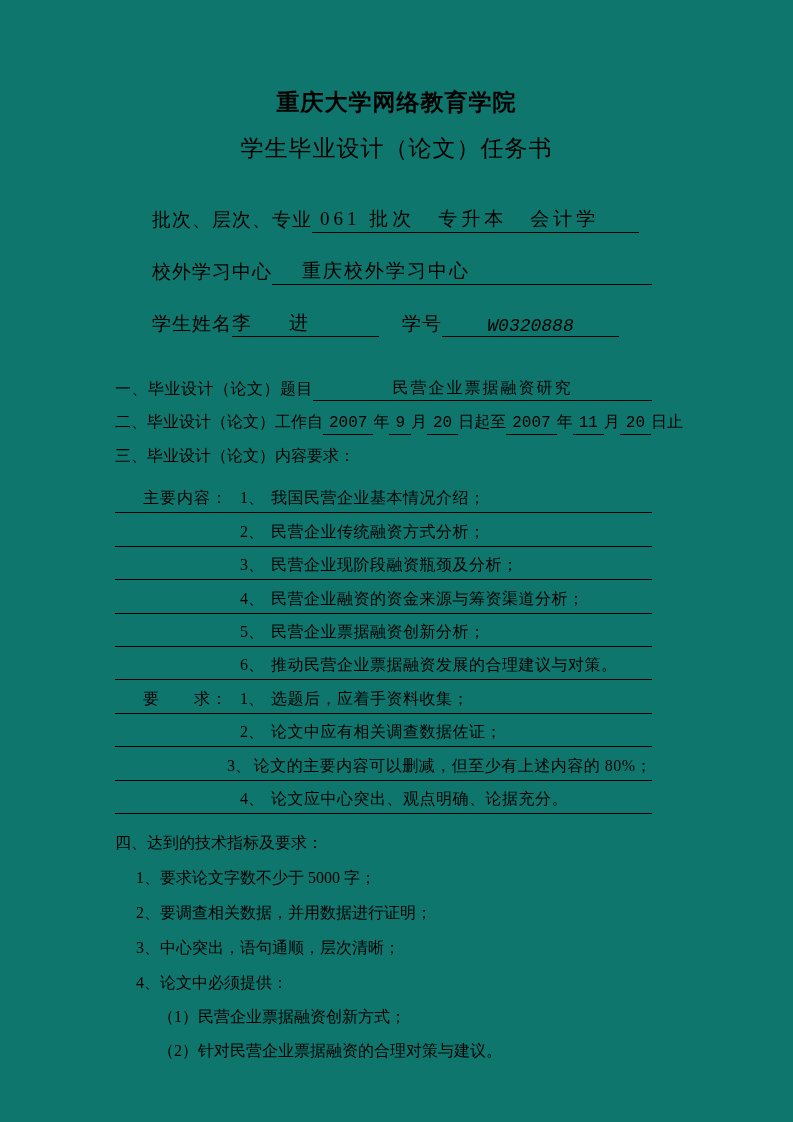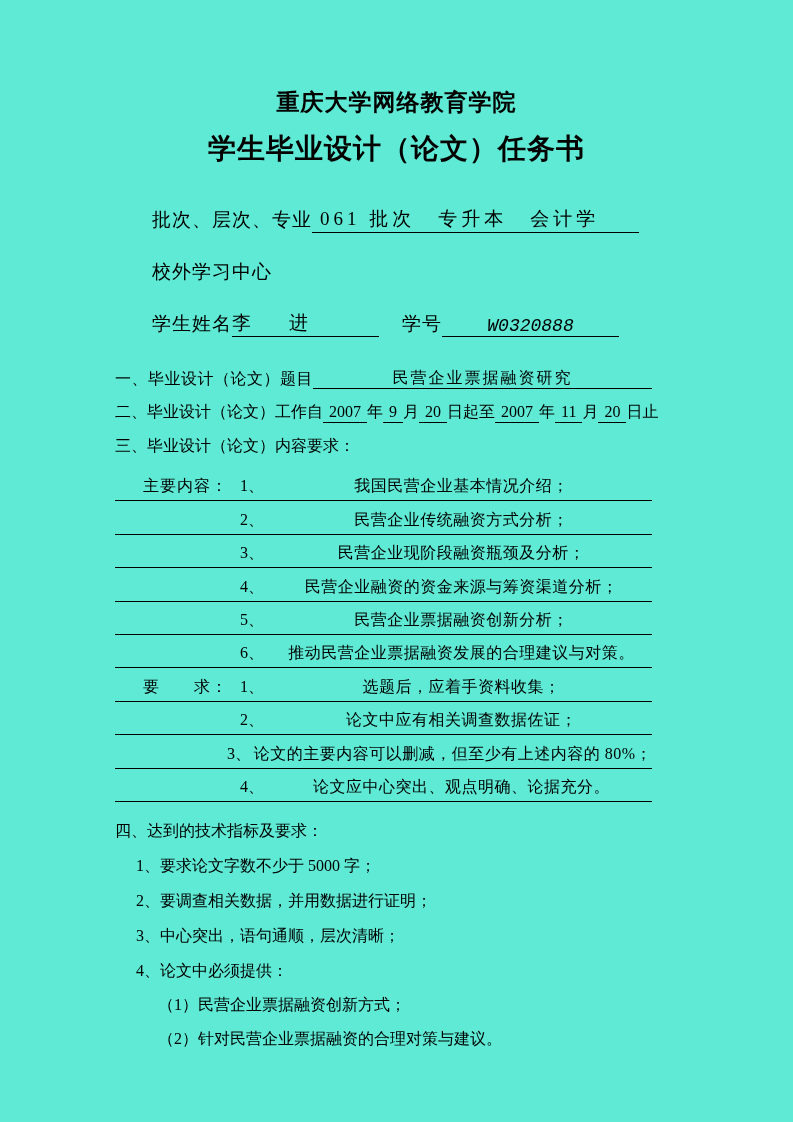--- a/index.html
+++ b/index.html
@@ -6,55 +6,55 @@
   html, body { background: #ffffff; }
   body {
     width: 793px; height: 1122px;
     font-family: "Liberation Serif", "DejaVu Serif", serif;
     color: #000000;
     overflow: hidden;
   }
   .sheet {
     position: relative;
     width: 793px; height: 1122px;
-    background: #5eead4;
+    background: #0f766e;
   }
   .doc {
     margin-left: 115px;
     width: 537px;
   }
   
   .title-block { padding-top: 88px; text-align: center; }
   .title-line1 {
     font-size: 23px; font-weight: bold; letter-spacing: 1px;
     line-height: 30px;
   }
   .title-line2 {
-    font-size: 28px; font-weight: bold; letter-spacing: 1px;
+    font-size: 23px; font-weight: normal; letter-spacing: 1px;
     line-height: 30px; margin-top: 16px;
   }
   
   .fields { margin: 44px 0 0 37px; }
   .field-row {
     font-size: 19px; height: 25px; margin-bottom: 27px;
     white-space: nowrap; display: flex; align-items: flex-end;
   }
   .field-label { letter-spacing: 1px; }
   .u-value {
     display: inline-block;
     border-bottom: 1.5px solid #000;
     vertical-align: bottom;
   }
   .batch-value { width: 327px; padding-left: 8px; letter-spacing: 4px; }
   .center-value { width: 387px; padding-left: 30px; letter-spacing: 2px; }
   .name-value { width: 147px; text-align: left; }
   .id-gap { width: 23px; }
   .id-value { width: 177px; text-align: center; font-family: "Liberation Mono", "DejaVu Sans Mono", monospace; font-size: 18px; font-style: italic; }
   
-  .sections { margin-top: 30px; }
+  .sections { margin-top: 42px; font-family: Liberation Mono, monospace; }
   .section-row {
     font-size: 16px; line-height: 21px; margin-bottom: 12px;
     white-space: nowrap;
   }
   .sec-one { display: flex; align-items: flex-end; }
   .sec-one-label { letter-spacing: 0.5px; }
   .sec-one-value {
     flex: 1; border-bottom: 1px solid #000;
     text-align: center; letter-spacing: 2px;
   }
@@ -67,21 +67,21 @@
   .ruled-block { margin-top: 4px; }
   .ruled-row {
     height: 33.4px;
     border-bottom: 1px solid #000;
     display: flex; align-items: flex-end;
     font-size: 16px; padding-bottom: 3px;
     white-space: nowrap;
   }
   .ruled-label { width: 125px; padding-left: 28px; letter-spacing: 1px; }
   .ruled-num { width: 31px; }
-  .ruled-text { flex: 1; letter-spacing: 0.5px; text-align: center; }
+  .ruled-text { flex: 1; letter-spacing: 0.5px; }
   
   .section-four { margin-top: 18px; }
   .sec-four-heading { font-size: 16px; line-height: 21px; }
   .tech-item {
     font-size: 16px; line-height: 21px;
     margin-top: 14px; padding-left: 21px; white-space: nowrap;
   }
   .tech-subitem {
     font-size: 16px; line-height: 21px;
     margin-top: 13px; padding-left: 43px; white-space: nowrap;
@@ -97,20 +97,21 @@
   </div>
 
   <div class="doc">
     <div class="fields">
       <div class="field-row">
         <span class="field-label">批次、层次、专业</span>
         <span class="u-value batch-value">061 批次　专升本　会计学</span>
       </div>
       <div class="field-row">
         <span class="field-label">校外学习中心</span>
+        <span class="u-value center-value">重庆校外学习中心</span>
       </div>
       <div class="field-row">
         <span class="field-label">学生姓名</span>
         <span class="u-value name-value">李　　进</span>
         <span class="id-gap"></span>
         <span class="field-label">学号</span>
         <span class="u-value id-value">W0320888</span>
       </div>
     </div>
 

